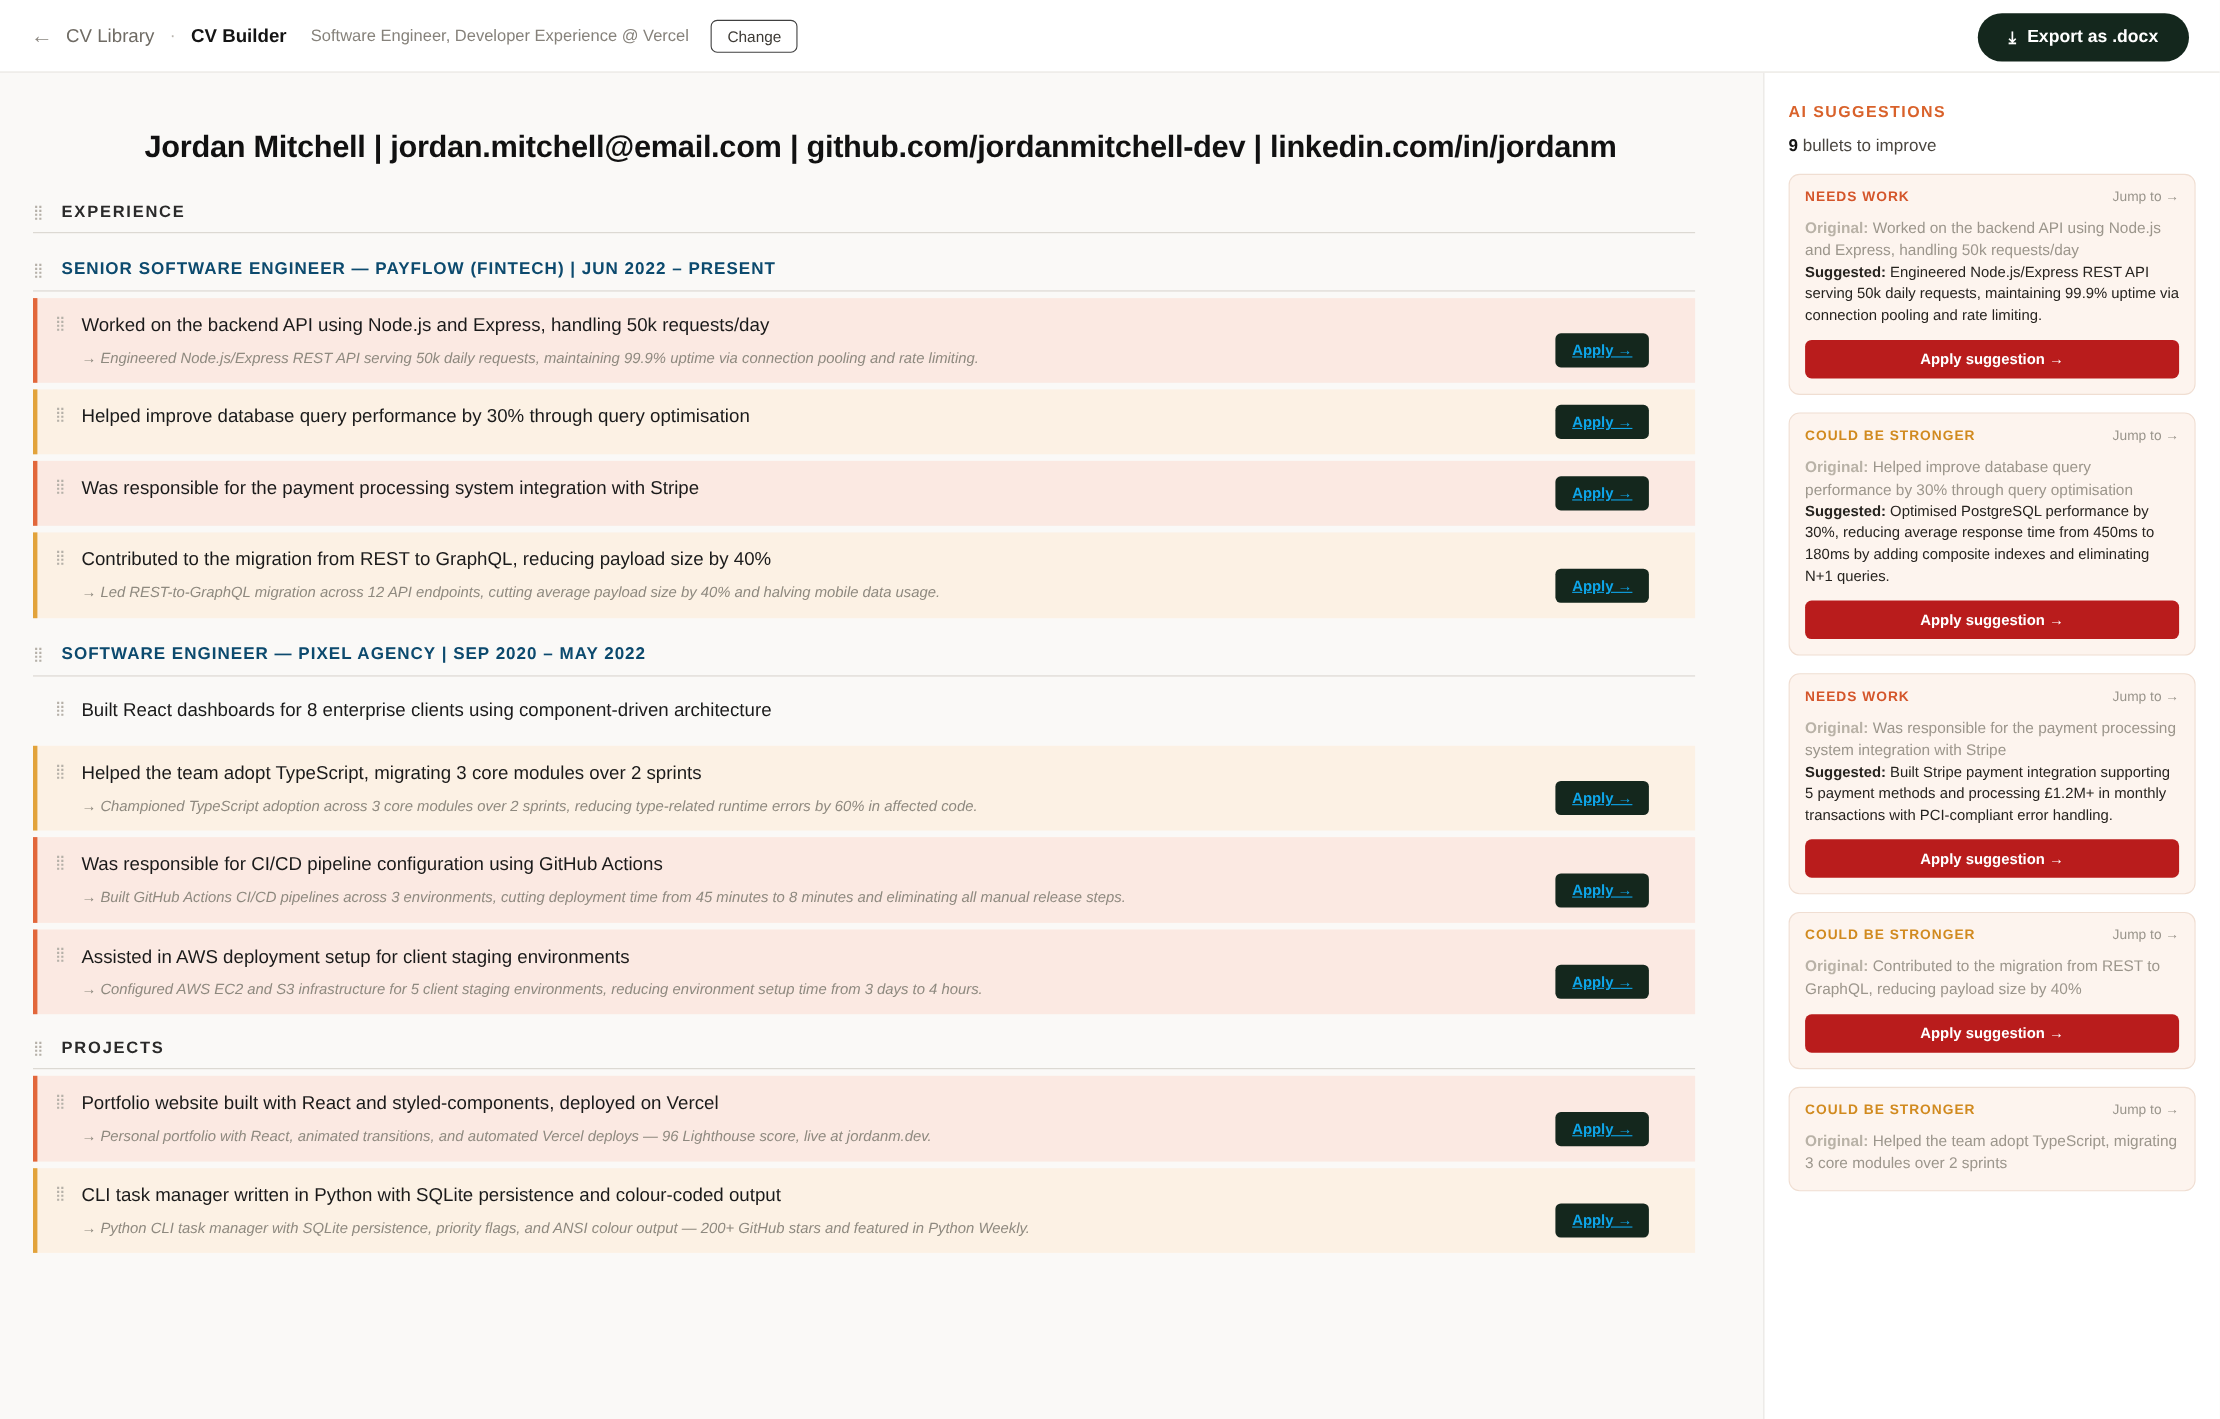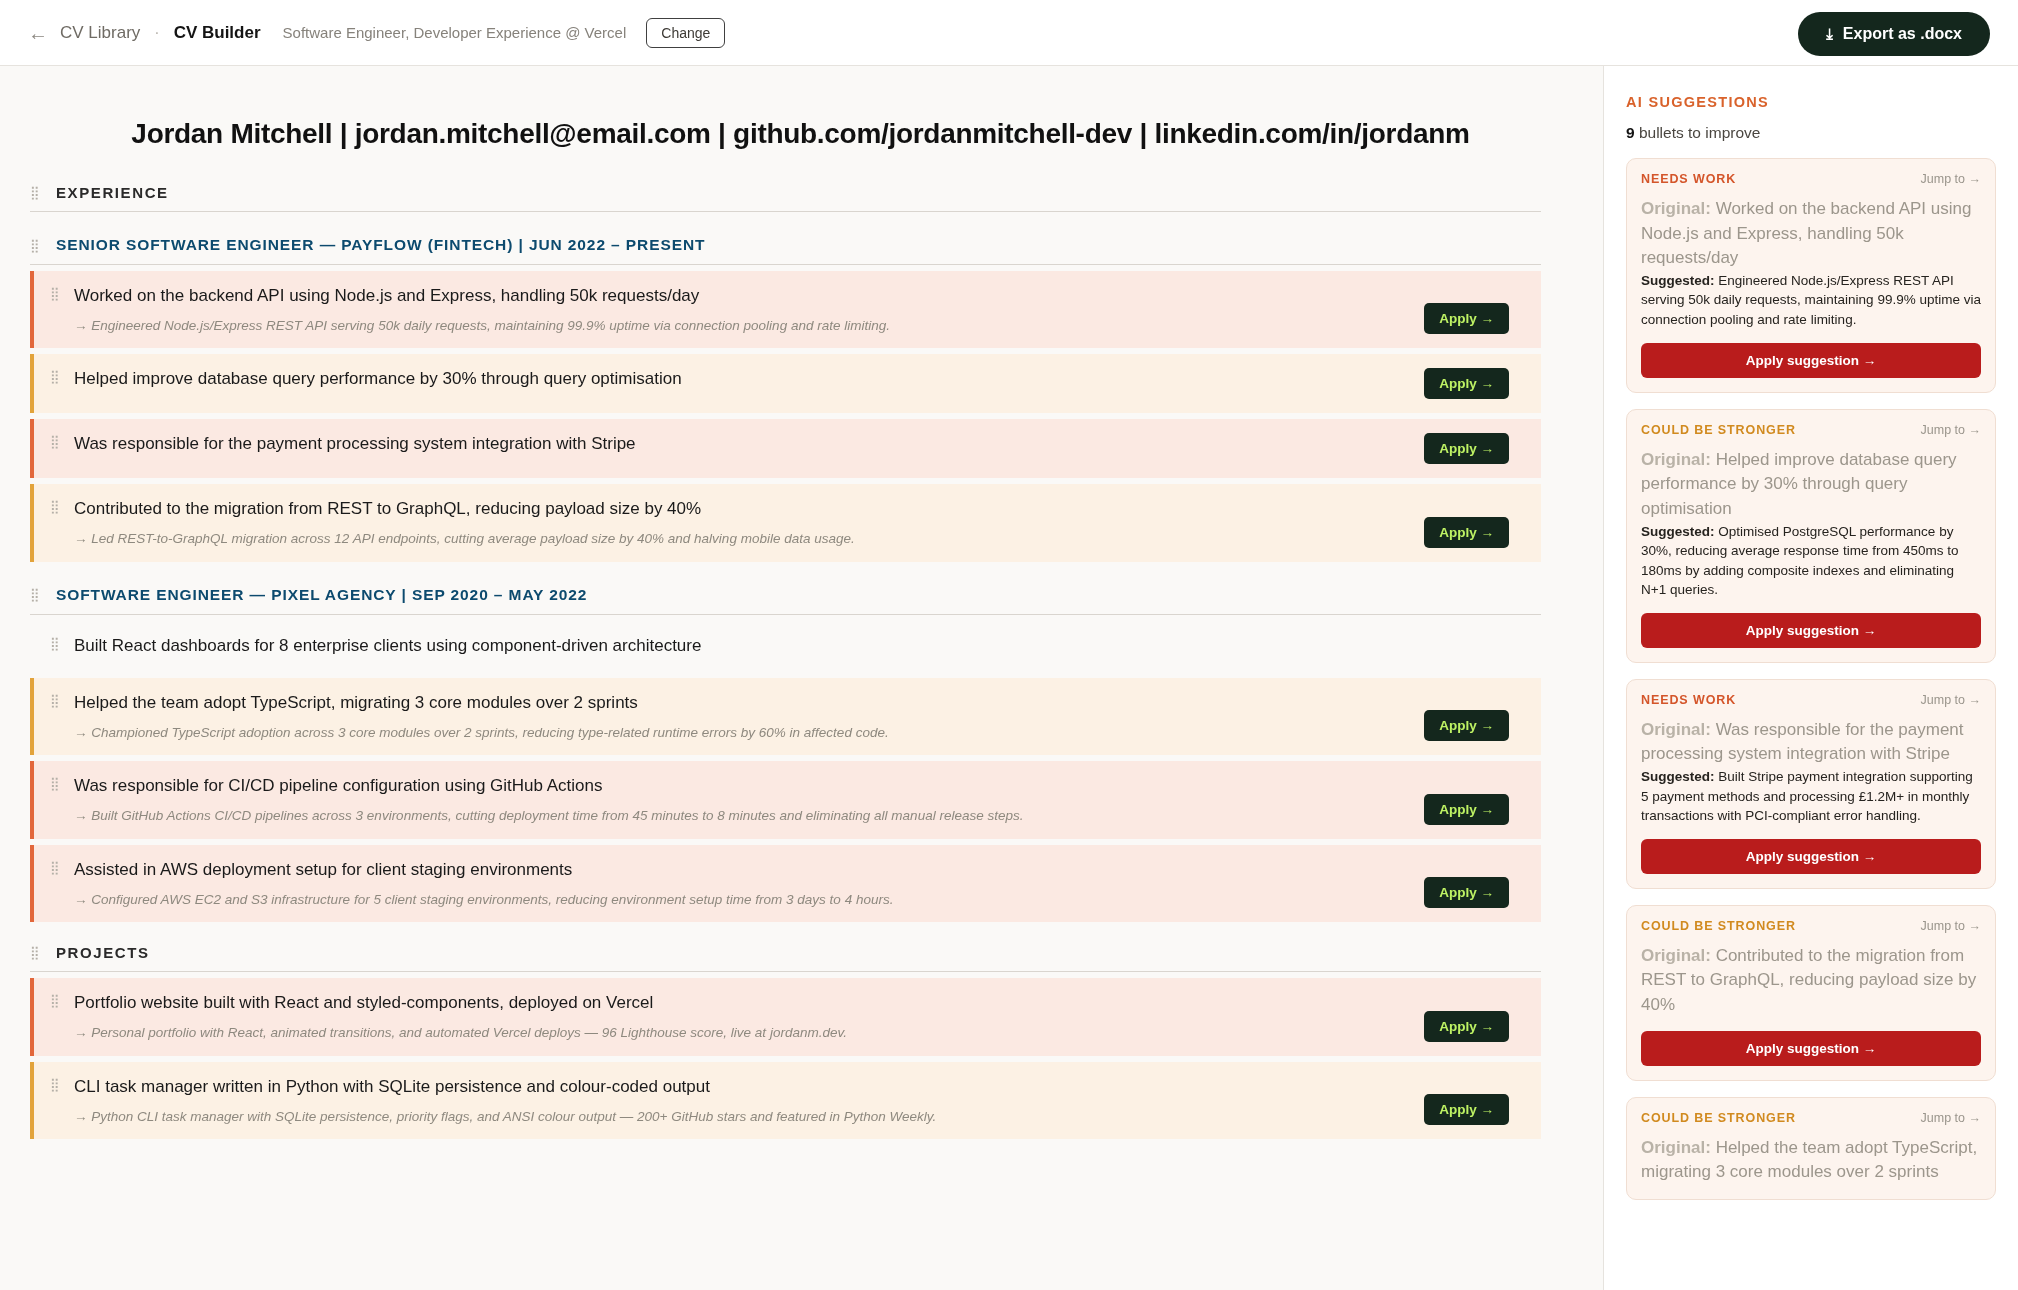--- a/index.html
+++ b/index.html
@@ -169,28 +169,29 @@
     font-size: 13.5px;
     font-style: italic;
     color: #8e897f;
     margin-top: 9px;
     line-height: 1.3;
   }
   .apply-btn {
     flex: 0 0 auto;
     align-self: flex-end;
     background: #14271d;
-    color: #bef264;
+    color: #0ea5e9;
     border: none;
     border-radius: 5px;
     font-size: 13.5px;
     font-weight: bold;
     padding: 8px 15px;
-    margin-right: 32px;
+    margin-right: 42px;
     cursor: pointer;
+    text-decoration: underline;
   }
 
   
   .ai-title {
     font-size: 14.5px;
     font-weight: bold;
     letter-spacing: 1.3px;
     color: #d9622b;
   }
   .ai-count {
@@ -218,21 +219,21 @@
     letter-spacing: 0.9px;
   }
   .tag-needs { color: #d4552a; }
   .tag-stronger { color: #d18a1f; }
   .jump-link {
     font-size: 12.5px;
     color: #9a958c;
     cursor: pointer;
   }
   .sugg-original {
-    font-size: 17px;
+    font-size: 14px;
     color: #9c968c;
     line-height: 1.45;
     margin-top: 11px;
   }
   .sugg-original b { color: #b9b2a7; font-weight: bold; }
   .sugg-suggested {
     font-size: 13.5px;
     color: #26231f;
     line-height: 1.45;
   }

